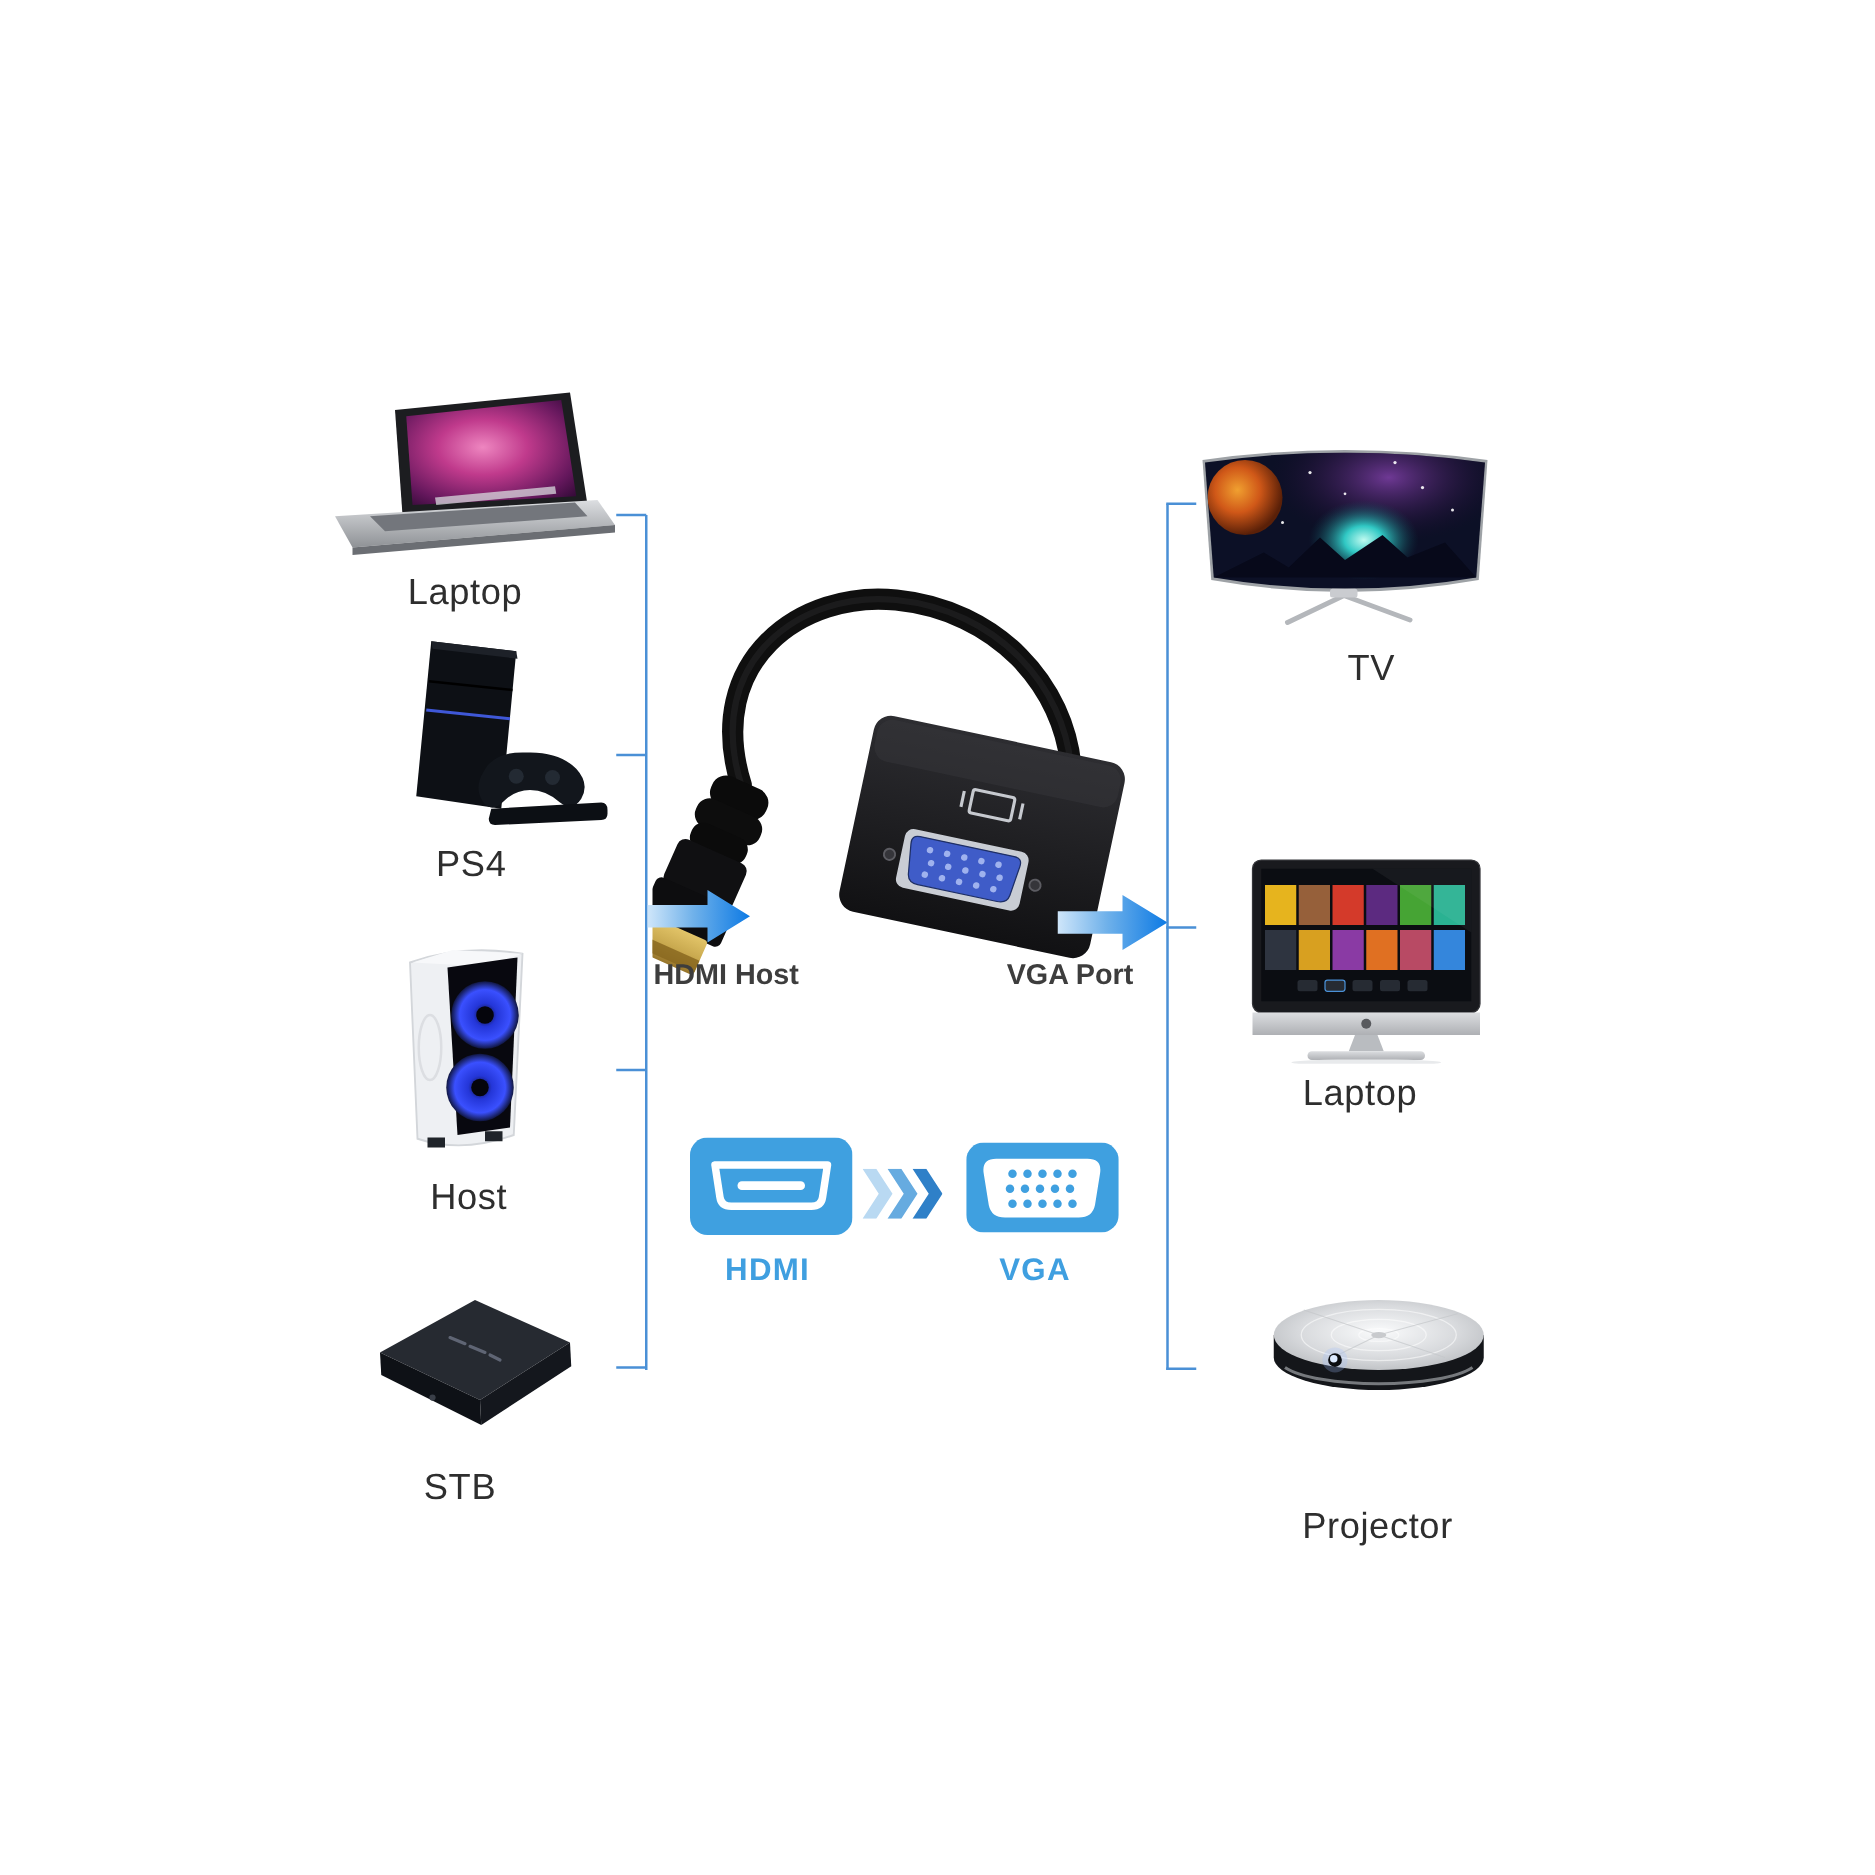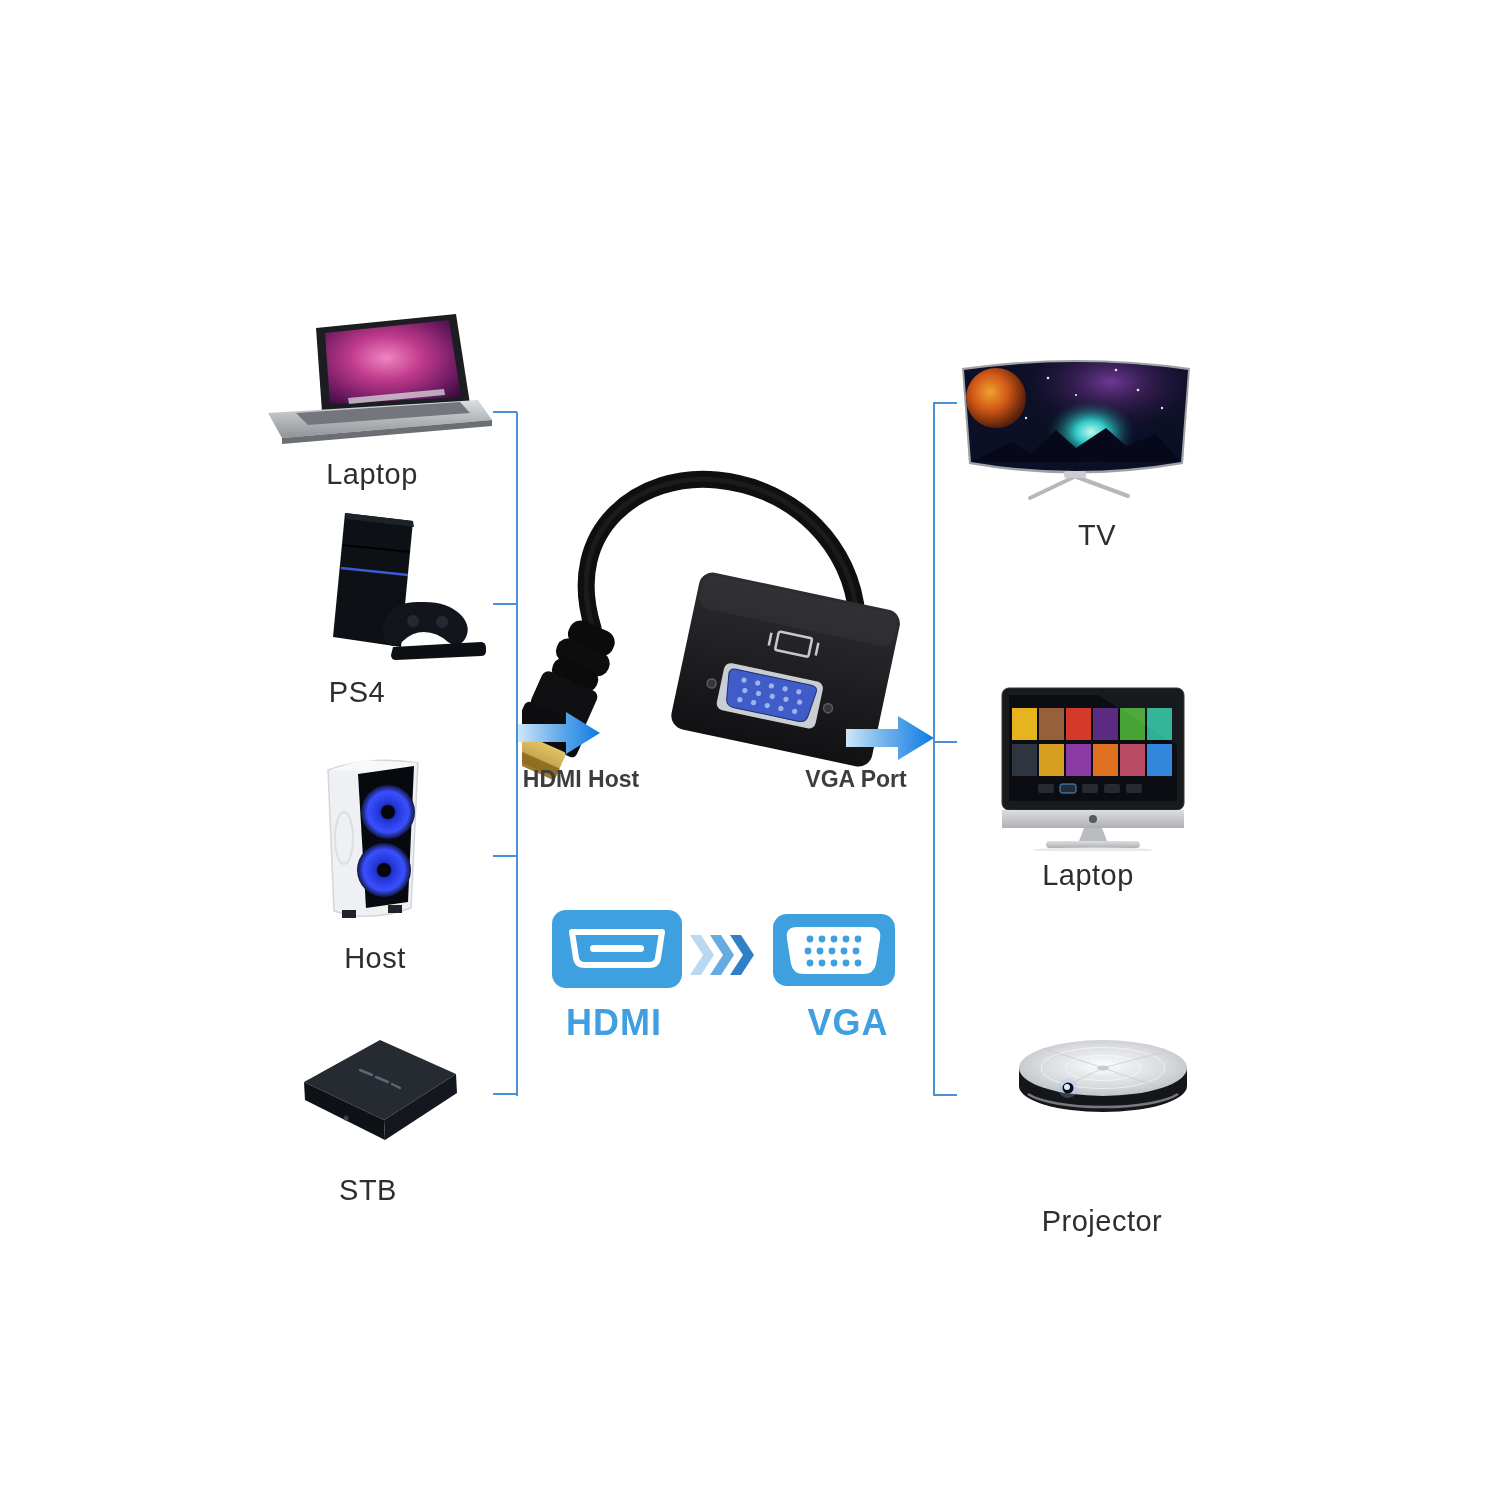--- a/index.html
+++ b/index.html
@@ -14,21 +14,21 @@
     font-size:29px;color:var(--device-label-color,#2e2e2e);
     letter-spacing:0.5px;white-space:nowrap;
   }
   .port-label{
     position:absolute;transform:translateX(-50%);
     font-size:23px;font-weight:bold;color:var(--port-label-color,#3d3d3d);
     white-space:nowrap;
   }
   .io-label{
     position:absolute;transform:translateX(-50%);
-    font-size:36px;font-weight:bold;color:var(--io-label-blue,#3f9fe0);
+    font-size:25px;font-weight:bold;color:var(--io-label-blue,#3f9fe0);
     letter-spacing:1px;white-space:nowrap;
   }
   .v-line{position:absolute;width:2px;background:var(--connector-line-blue,#4a90d6);}
   .h-tick{position:absolute;height:2px;width:24px;background:var(--connector-line-blue,#4a90d6);}
   svg{display:block;}
 </style>
 </head>
 <body>
 
 <div class="canvas">
@@ -62,21 +62,21 @@
       <polygon points="50,8 118,16 106,142 38,132" fill="#0d1015"></polygon>
       <polygon points="50,8 118,16 119,22 51,14" fill="#1d2128"></polygon>
       <line x1="46" y1="63" x2="113" y2="70" stroke="#3f58d8" stroke-width="2.5"></line>
       <line x1="48" y1="40" x2="115" y2="47" stroke="#000000" stroke-width="2"></line>
       <path d="M92,112 q8,-16 34,-15 q26,-1 40,13 q11,12 4,24 q-7,11 -17,3 q-11,-10 -24,-10 q-12,0 -21,9 q-10,10 -17,0 q-7,-11 1,-24 Z" fill="#12161c"></path>
       <circle cx="118" cy="116" r="6" fill="#232a33"></circle>
       <circle cx="147" cy="117" r="6" fill="#232a33"></circle>
       <path d="M98,142 L186,137 Q191,137 191,143 L191,146 Q191,151 186,151 L101,155 Q96,155 96,150 Z" fill="#0c0f14"></path>
     </svg>
   </div>
-  <div class="device-label" style="left:357px;top:676px;">PS4</div>
+  <div class="device-label" style="left:377px;top:676px;">PS4</div>
 
   <div class="abs" style="left:300px;top:750px;">
     <svg width="145" height="190" viewBox="0 0 145 190">
       <defs>
         <radialGradient id="fanG" cx="0.5" cy="0.5" r="0.5">
           <stop offset="0" stop-color="#0a0a18"></stop>
           <stop offset="0.35" stop-color="#2436d8"></stop>
           <stop offset="0.75" stop-color="#3a50ff"></stop>
           <stop offset="1" stop-color="#101640"></stop>
         </radialGradient>
@@ -230,21 +230,21 @@
         <circle cx="83" cy="37" r="3.4"></circle>
       <circle cx="37" cy="49" r="3.4"></circle>
         <circle cx="49" cy="49" r="3.4"></circle>
         <circle cx="61" cy="49" r="3.4"></circle>
         <circle cx="73" cy="49" r="3.4"></circle>
         <circle cx="85" cy="49" r="3.4"></circle>
     </g>
   </svg>
 
   <div class="io-label" style="left:614px;top:1002px;">HDMI</div>
-  <div class="io-label" style="left:848px;top:1002px;">VGA</div>
+  <div class="io-label" style="left:828px;top:1002px;">VGA</div>
 
   <div class="v-line" style="left:933px;top:403px;height:693px;"></div>
   <div class="h-tick" style="left:933px;top:402px;"></div>
   <div class="h-tick" style="left:933px;top:741px;"></div>
   <div class="h-tick" style="left:933px;top:1094px;"></div>
 
   <div class="abs" style="left:956px;top:350px;">
     <svg width="240" height="165" viewBox="0 0 240 165">
       <defs>
         <radialGradient id="tvPlanet" cx="0.4" cy="0.4" r="0.6">

